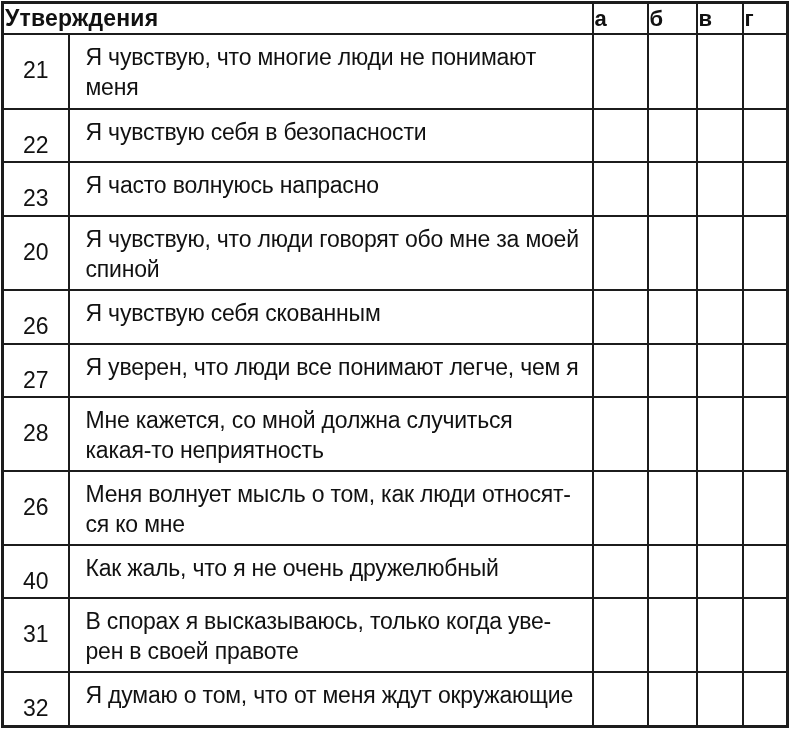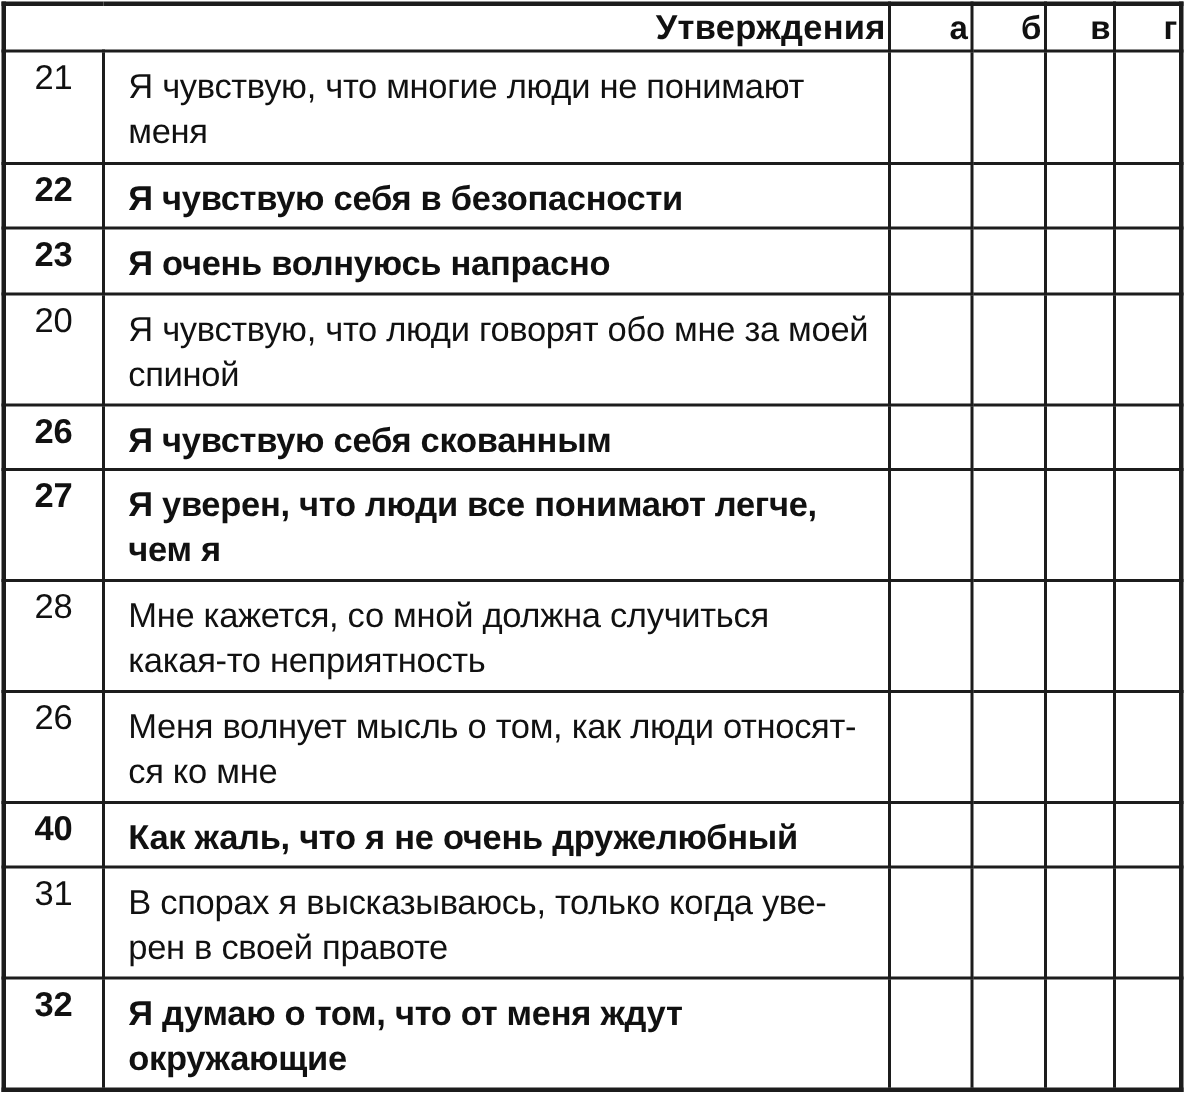--- a/index.html
+++ b/index.html
@@ -25,49 +25,49 @@
   table.questionnaire th {
     border: 2px solid #1c1c1c;
     box-sizing: border-box;
   }
   table.questionnaire {
     border: 3px solid #1c1c1c;
   }
   thead th {
     font-weight: bold;
     font-size: 22px;
-    text-align: right;
+    text-align: left;
     vertical-align: middle;
     height: 27px;
     letter-spacing: 0.2px;
   }
   thead th.stmt-hdr {
     font-size: 23px;
   }
   tbody td {
     vertical-align: top;
   }
   td.num {
     text-align: center;
     font-size: 23px;
-    padding-top: 2px;
+    padding-top: 21px;
     line-height: 29px;
   }
   td.txt {
     font-size: 23px;
     line-height: 30px;
     padding: 7px 10px 4px 16px;
     white-space: pre-line;
     letter-spacing: -0.2px;
     margin-top: 35px;
   }
   td.ans {
     background: #ffffff;
   }
-  tr.h-s { height: 42px; font-weight: bold; }
+  tr.h-s { height: 42px; }
   tr.h-d { height: 71px; }
   tr.h-d1 { height: 74px; }
 </style>
 </head>
 <body>
 
 <table class="questionnaire">
   <colgroup>
     <col style="width:66px">
     <col style="width:524px">
@@ -98,21 +98,21 @@
     <tr class="h-s">
       <td class="num">22</td>
       <td class="txt">Я чувствую себя в безопасности</td>
       <td class="ans"></td>
       <td class="ans"></td>
       <td class="ans"></td>
       <td class="ans"></td>
     </tr>
     <tr class="h-s">
       <td class="num">23</td>
-      <td class="txt">Я очень волнуюсь напрасно</td>
+      <td class="txt">Я часто волнуюсь напрасно</td>
       <td class="ans"></td>
       <td class="ans"></td>
       <td class="ans"></td>
       <td class="ans"></td>
     </tr>
     <tr class="h-d">
       <td class="num">20</td>
       <td class="txt">Я чувствую, что люди говорят обо мне за моей
 спиной</td>
       <td class="ans"></td>

